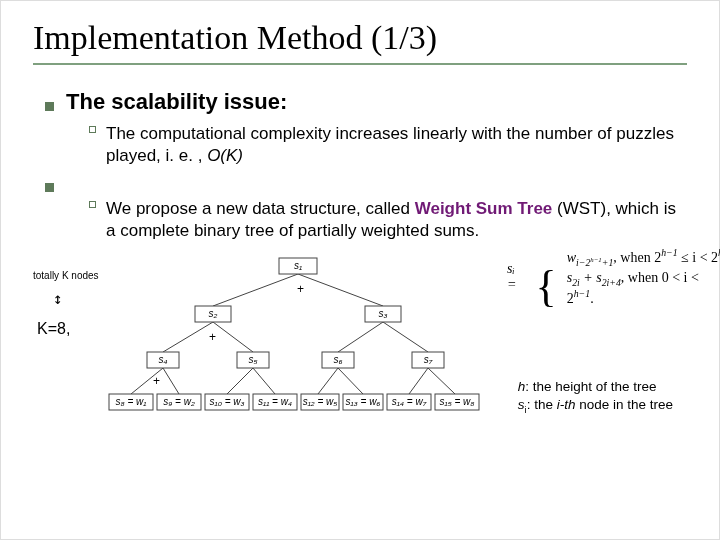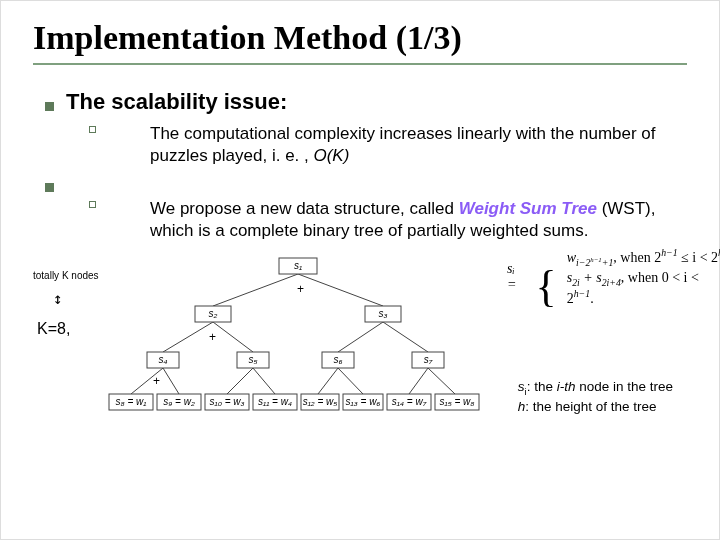--- a/index.html
+++ b/index.html
@@ -14,45 +14,45 @@
   }
   .slide {
     width: 100%;
     height: 100%;
     padding: 18px 32px 10px 32px;
     border: 1px solid #ddd;
   }
   .title {
     font-family: Garamond, Georgia, 'Times New Roman', serif;
     font-size: 34px;
-    font-weight: 700;
+    font-weight: 400;
     border-bottom: 2px solid #7fa07f;
     padding-bottom: 6px;
     margin-bottom: 24px;
   }
   .top-list { list-style: none; padding-left: 12px; }
   .top-item { margin-bottom: 14px; }
   .top-item > .row { display: flex; align-items: baseline; font-weight: bold; }
   .bullet1 {
     width: 9px; height: 9px; background: #5e7a5a;
     display: inline-block; margin-right: 12px; flex: 0 0 auto;
     position: relative; top: 2px;
   }
   .bullet2 {
     width: 7px; height: 7px; border: 1.5px solid #5e7a5a;
     display: inline-block; margin-right: 10px; flex: 0 0 auto;
     position: relative; top: 3px;
   }
   .top-text { font-size: 22px; }
   .sub-list { list-style: none; padding-left: 44px; margin-top: 8px; }
   .sub-item { margin-bottom: 14px; }
-  .sub-item > .row { display: flex; align-items: flex-start; gap: 44px; }
+  .sub-item > .row { display: flex; align-items: flex-start; }
   .sub-text { font-size: 17px; line-height: 1.3; }
   .italic { font-style: italic; }
-  .bold-red { font-weight: bold; color: #8b5cf6; font-style: italic; }
+  .bold-red { font-weight: bold; color: #701a75; }
   .underline { }
   .figure-area {
     position: relative;
     margin-top: 6px;
     height: 170px;
     font-size: 11px;
   }
   .ann-tot { position: absolute; left: 0px; top: 14px; font-size: 10px; }
   .ann-k { position: absolute; left: 4px; top: 64px; font-size: 16px; font-style: italic; }
   .ann-k .eq { font-style: normal; text-align: center; }
@@ -189,19 +189,19 @@
           <td><span class="si">w</span><span class="sub"><span>i−2</span><span class="sup">h−1</span><span>+1</span></span><span>, when 2</span><span class="sup">h−1</span><span> ≤ i &lt; 2</span><span class="sup">h</span></td>
         </tr>
         <tr>
           <td><span class="si">s</span><span class="sub">2i</span><span class="si"> + s</span><span class="sub">2i+4</span><span>, when 0 &lt; i &lt; 2</span><span class="sup">h−1</span><span>.</span></td>
         </tr>
       </tbody>
         </table>
     </div>
 
     <div class="ann-caption">
+      <div><span>h</span><span class="n">: the height of the tree</span></div>
       <div><span>s</span><span class="sub n">i</span><span class="n">: the </span><span>i-th</span><span class="n"> node in the tree</span></div>
-      <div><span>h</span><span class="n">: the height of the tree</span></div>
     </div>
 
   </div>
 
 </div>
 
 </body></html>

